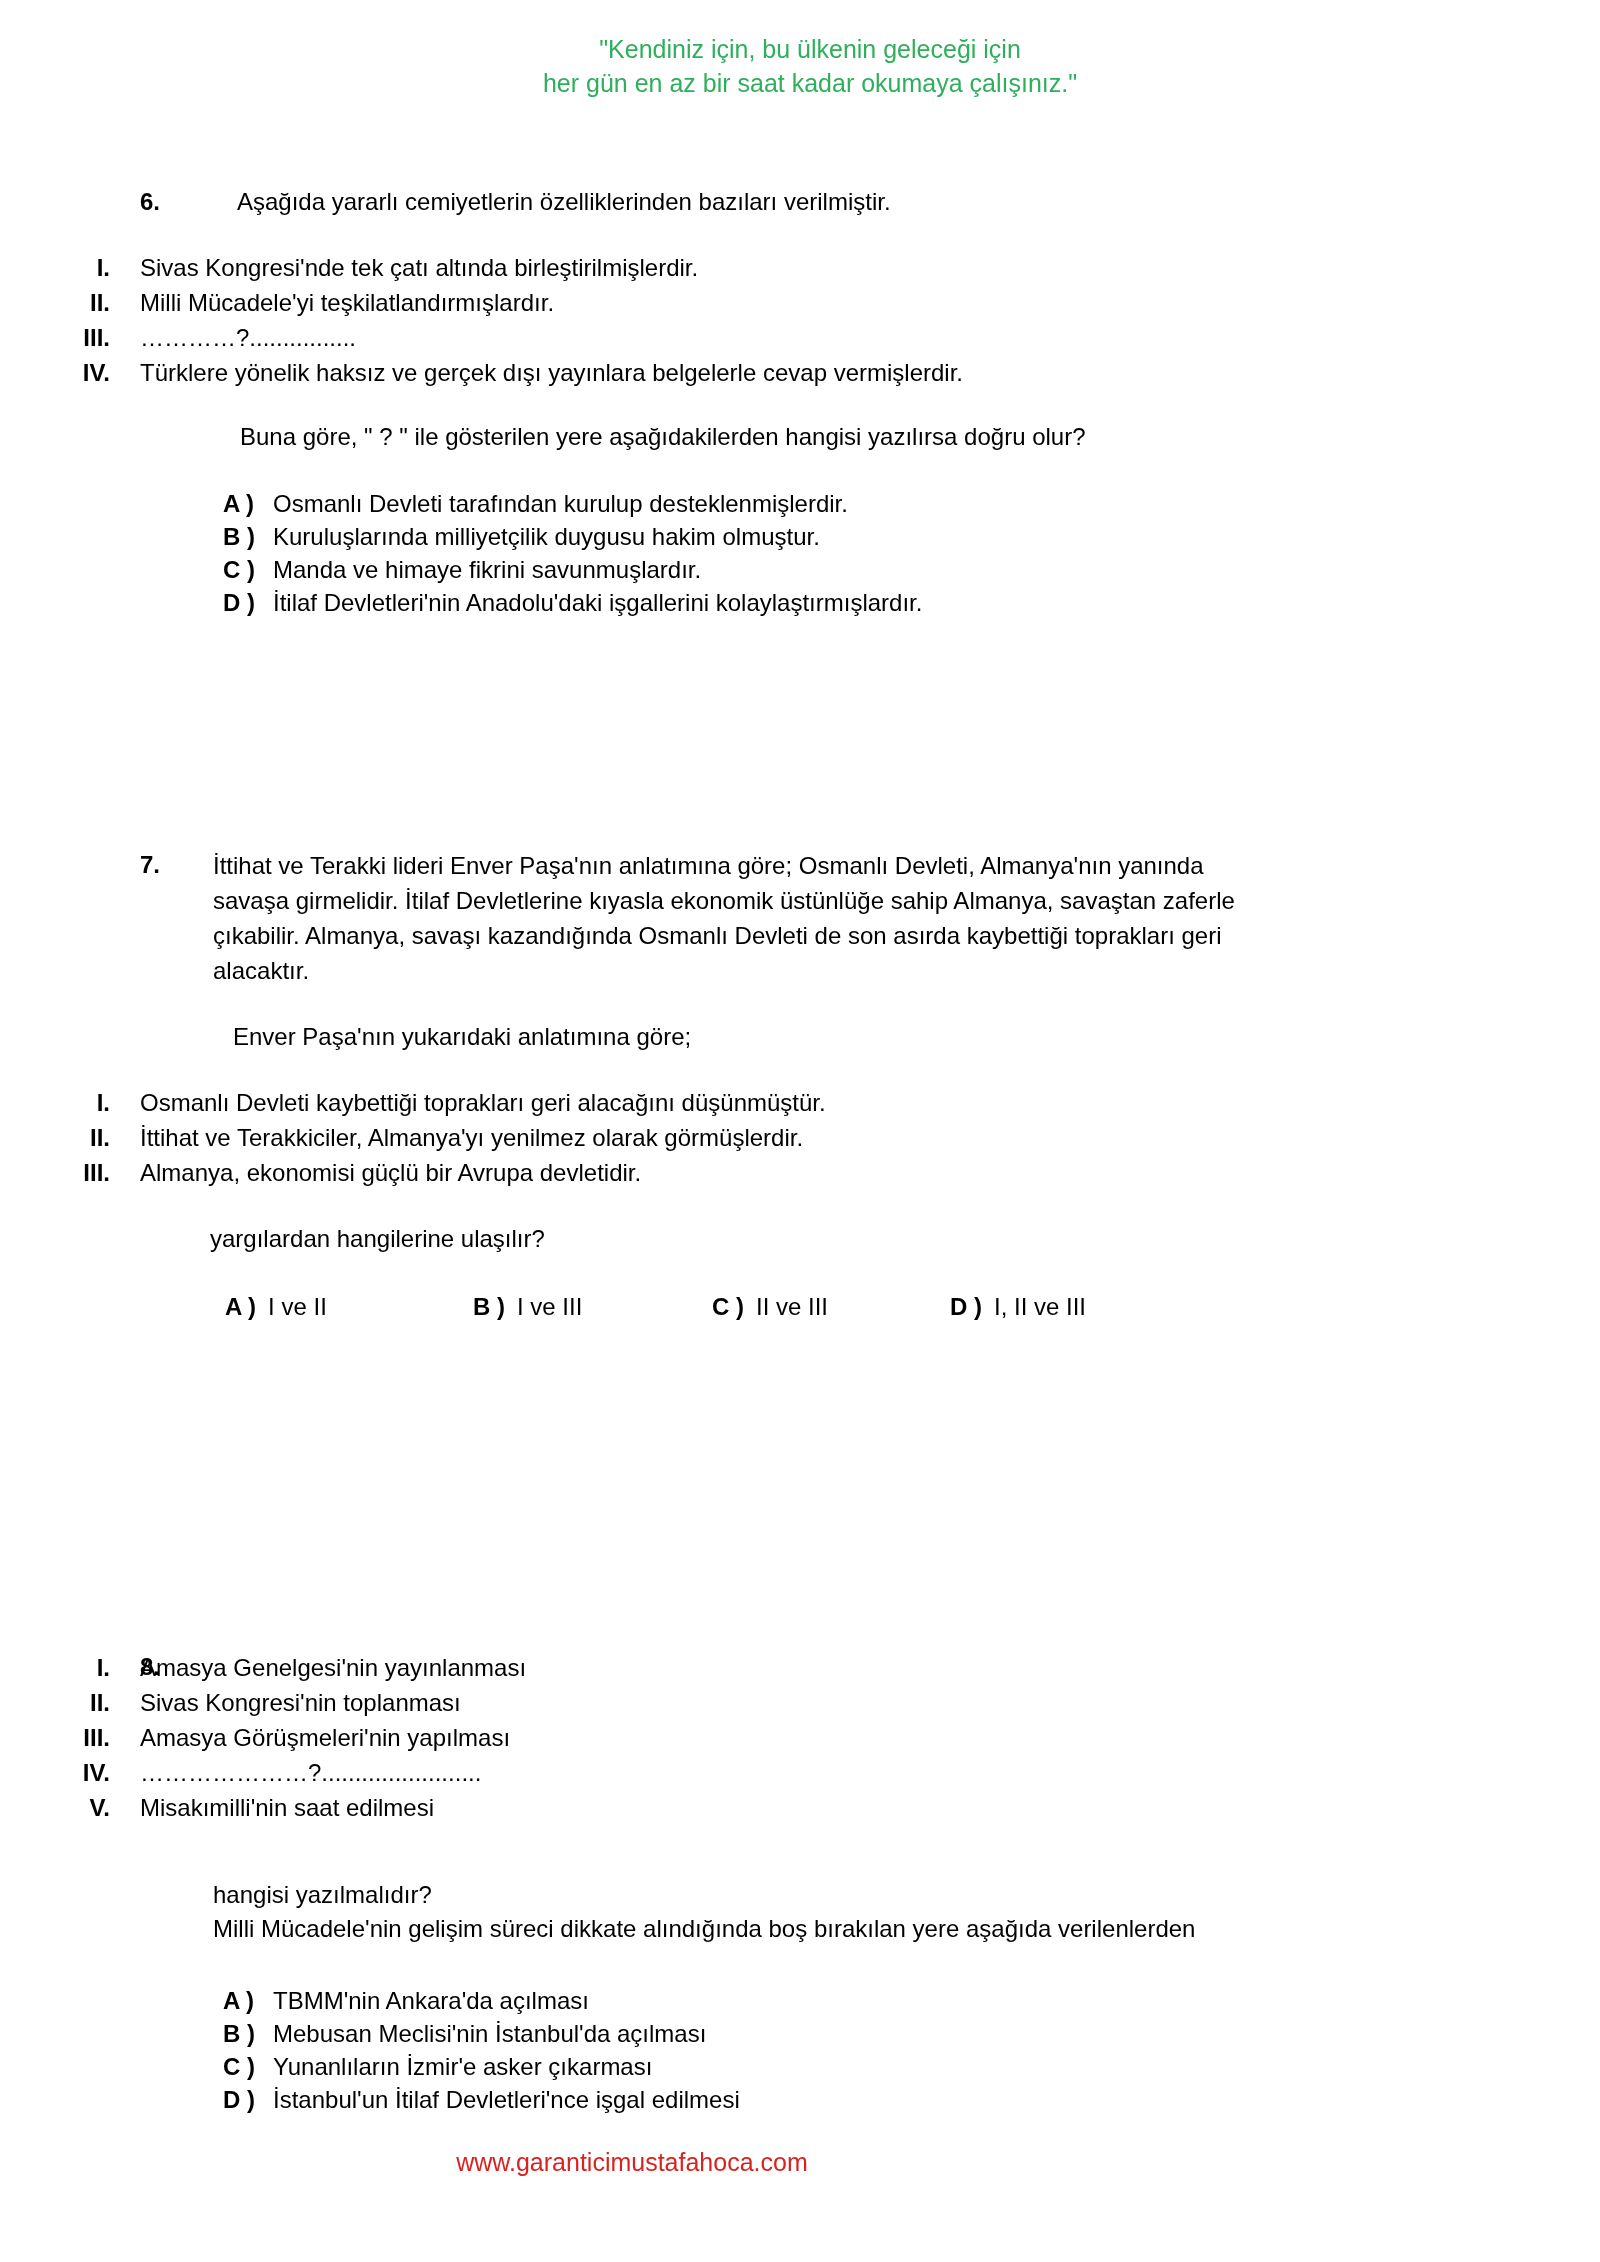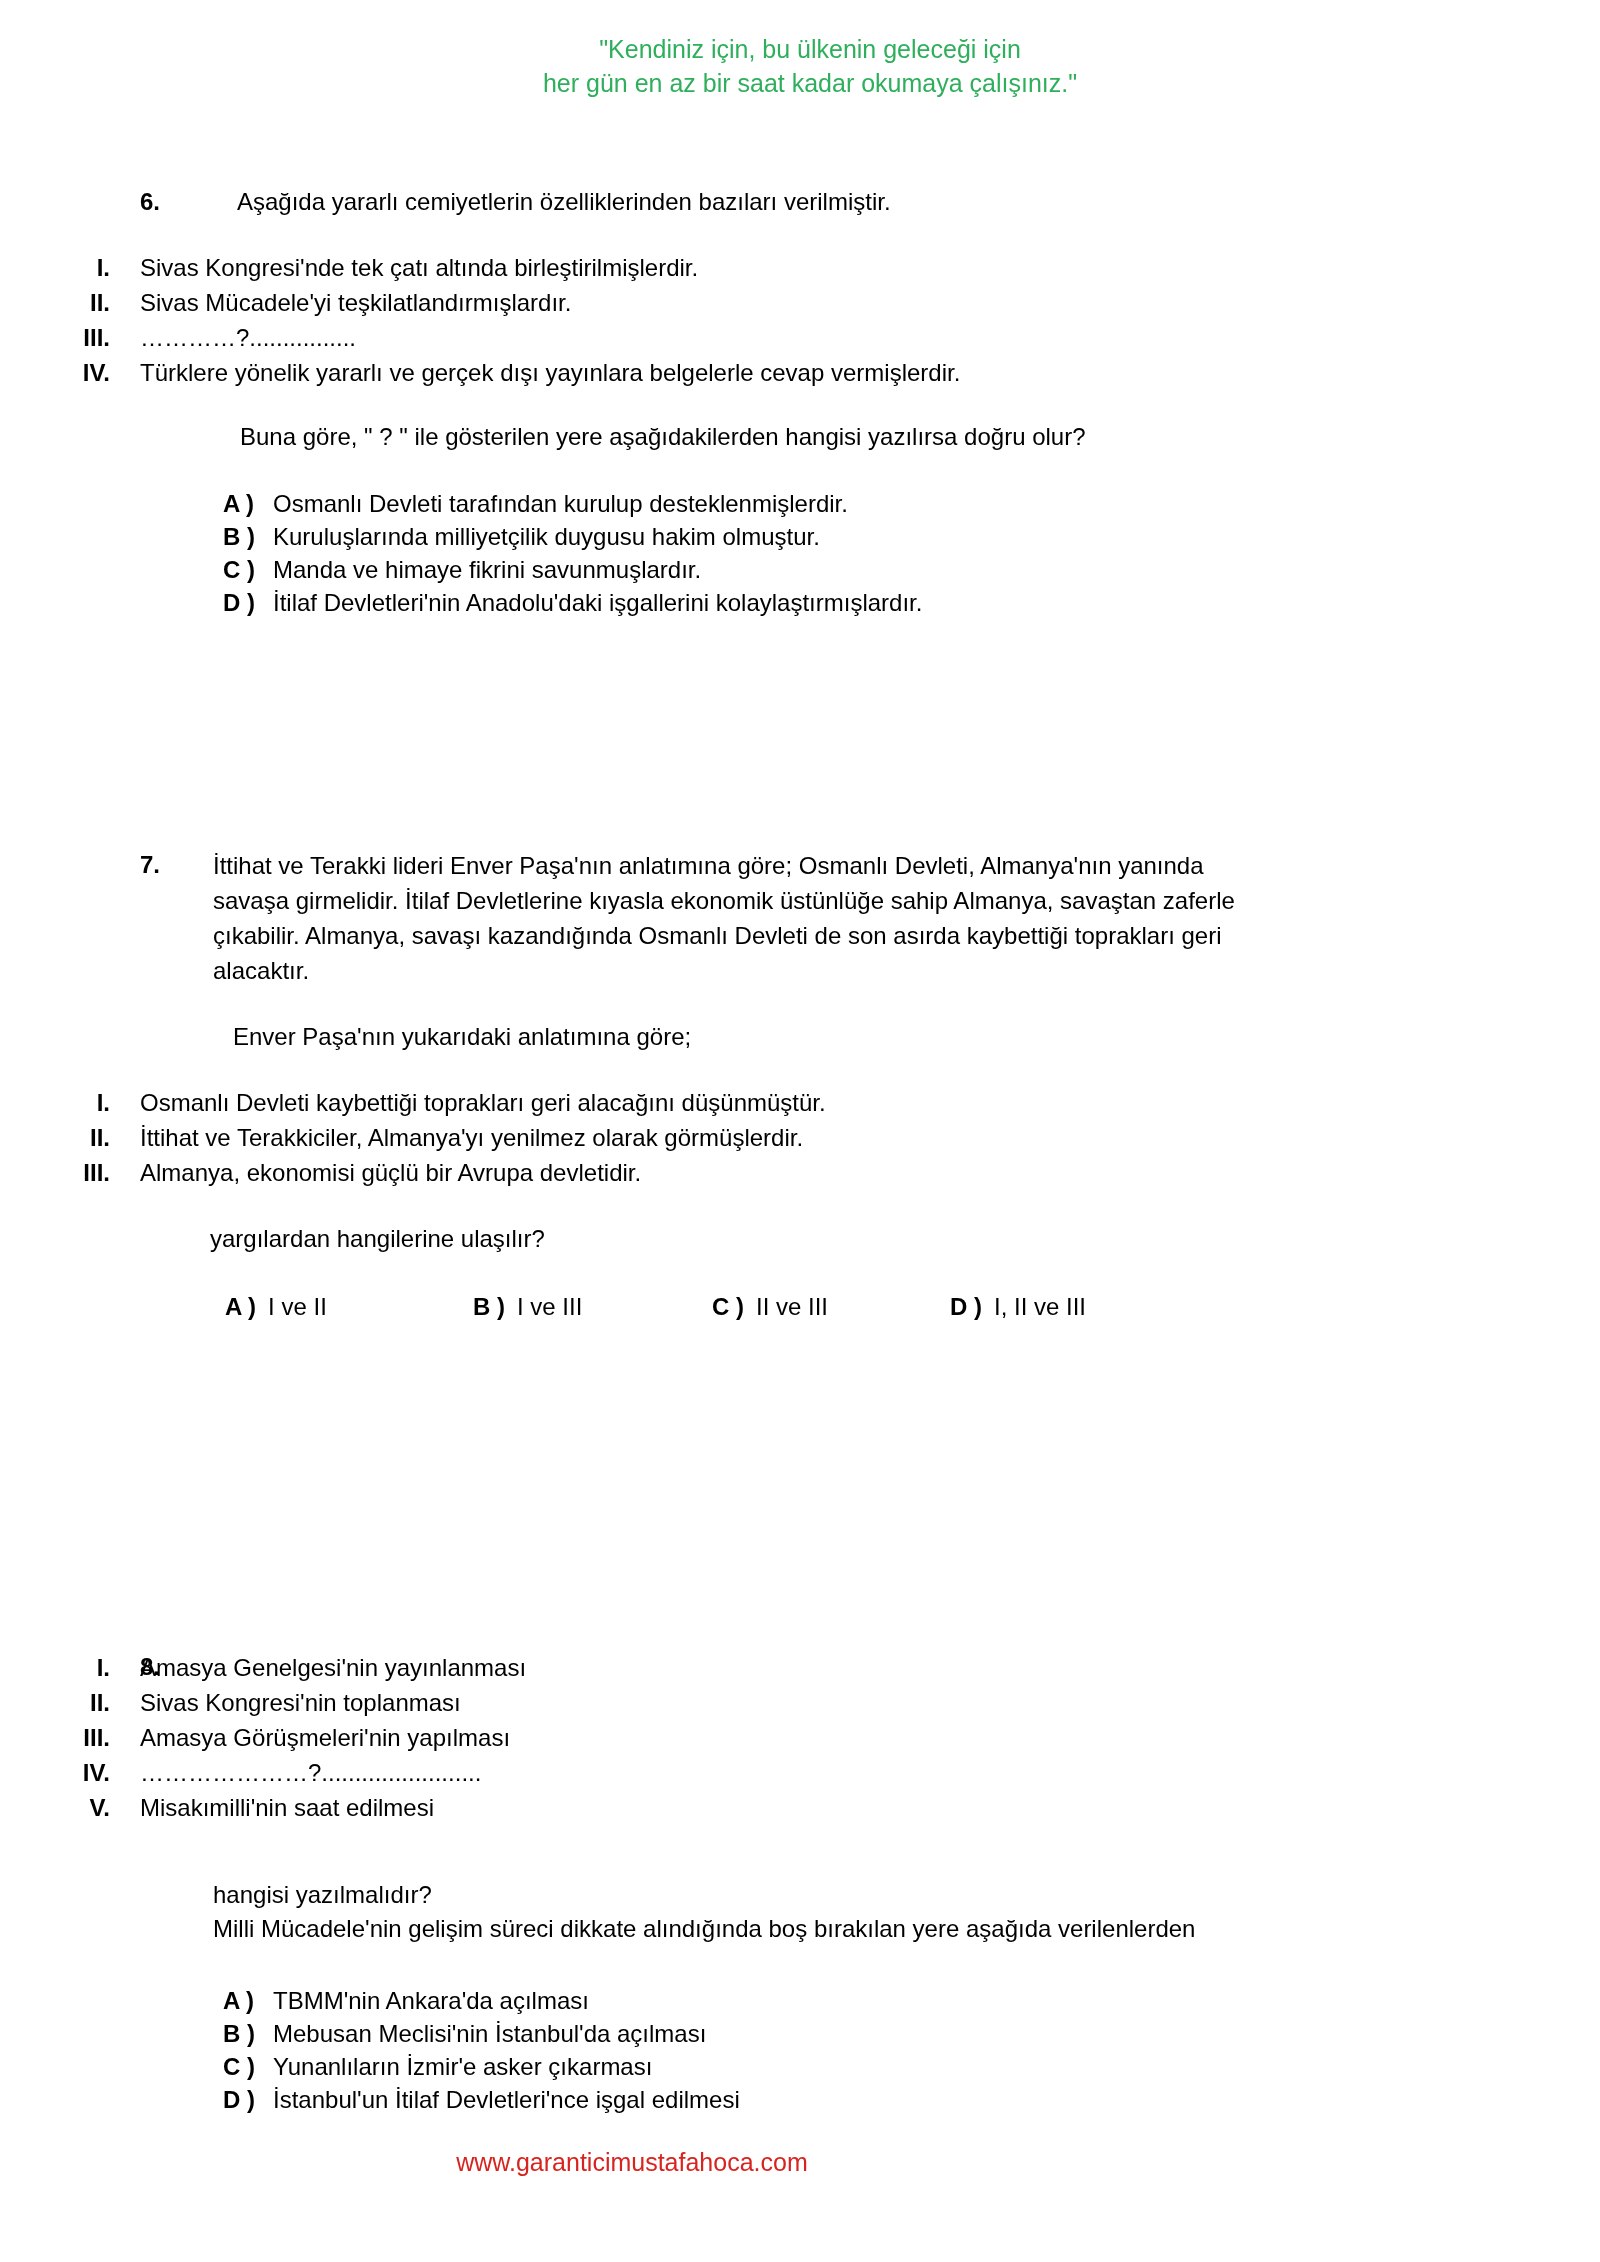--- a/index.html
+++ b/index.html
@@ -98,29 +98,29 @@
 <div class="section" id="q6">
   <div class="qnum">6.</div>
   <div class="intro">Aşağıda yararlı cemiyetlerin özelliklerinden bazıları verilmiştir.</div>
   <div class="items">
     <div class="item">
       <span class="numeral">I.</span>
       <span class="itext">Sivas Kongresi'nde tek çatı altında birleştirilmişlerdir.</span>
     </div>
     <div class="item">
       <span class="numeral">II.</span>
-      <span class="itext">Sivas Mücadele'yi teşkilatlandırmışlardır.</span>
+      <span class="itext">Milli Mücadele'yi teşkilatlandırmışlardır.</span>
     </div>
     <div class="item">
       <span class="numeral">III.</span>
       <span class="itext">…………?................</span>
     </div>
     <div class="item">
       <span class="numeral">IV.</span>
-      <span class="itext">Türklere yönelik yararlı ve gerçek dışı yayınlara belgelerle cevap vermişlerdir.</span>
+      <span class="itext">Türklere yönelik haksız ve gerçek dışı yayınlara belgelerle cevap vermişlerdir.</span>
     </div>
   </div>
   <div class="prompt">Buna göre, " ? " ile gösterilen yere aşağıdakilerden hangisi yazılırsa doğru olur?</div>
   <div class="options">
     <div class="option">
       <span class="letter">A )</span>
       <span class="otext">Osmanlı Devleti tarafından kurulup desteklenmişlerdir.</span>
     </div>
     <div class="option">
       <span class="letter">B )</span>

